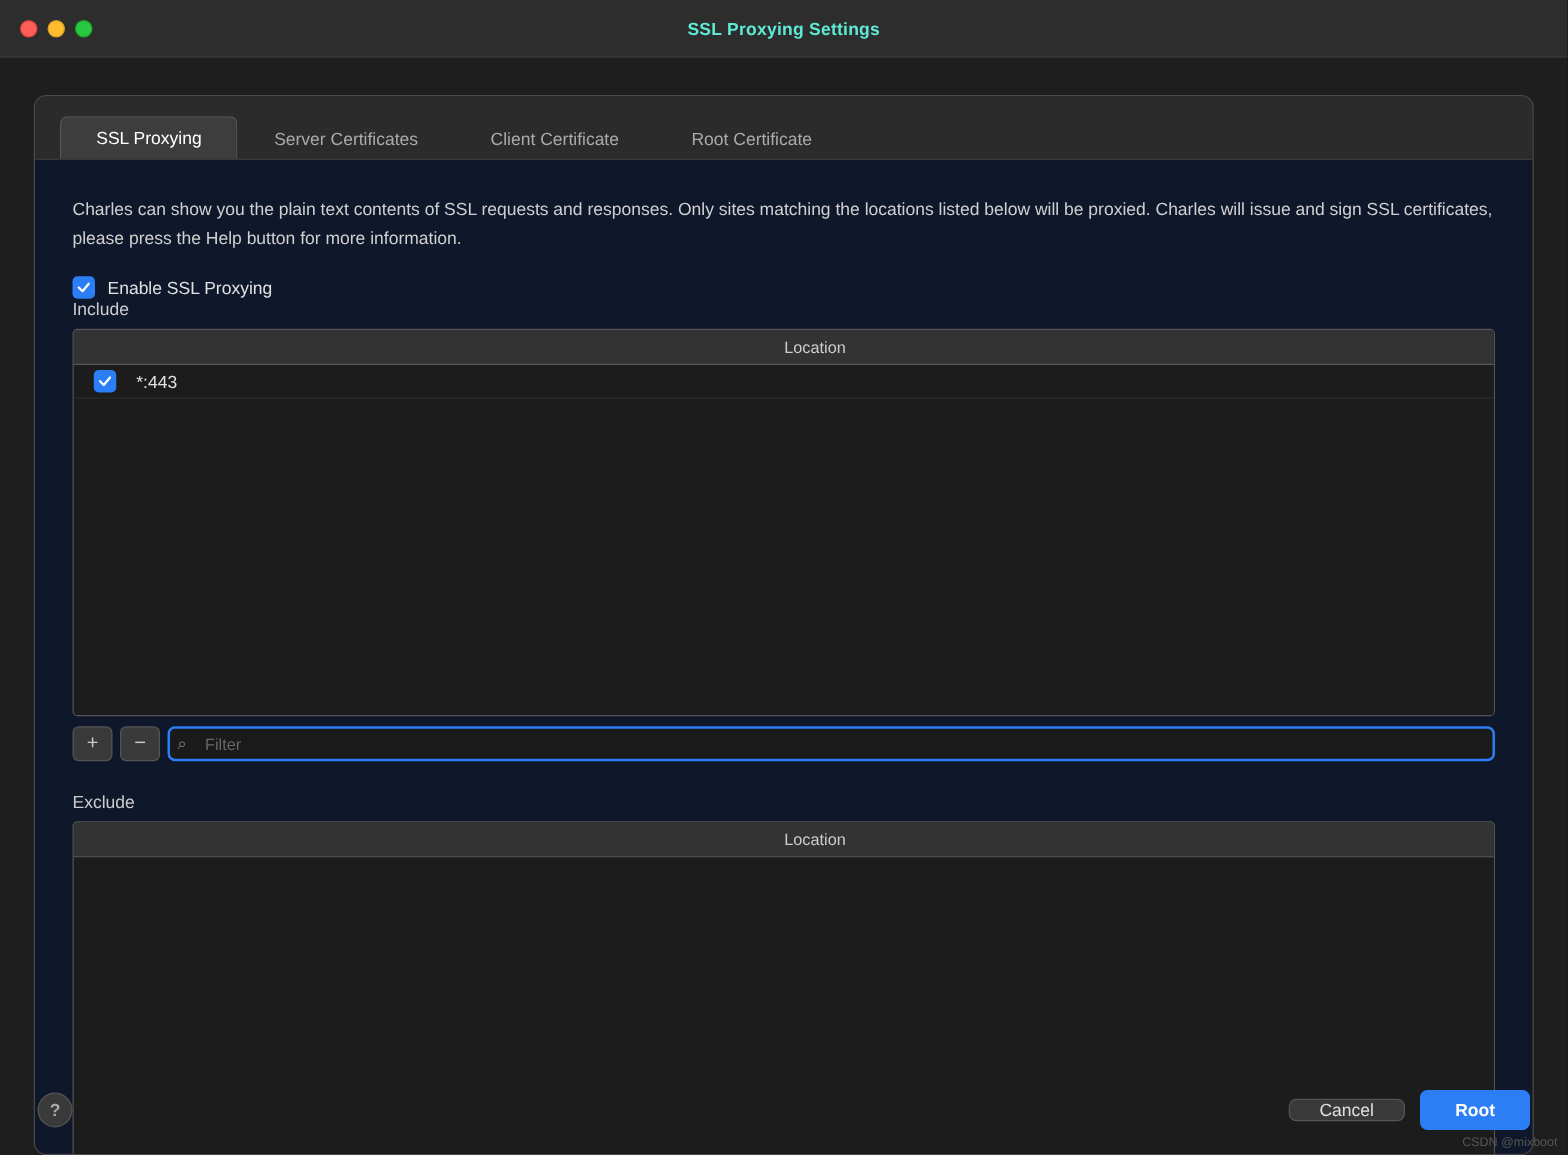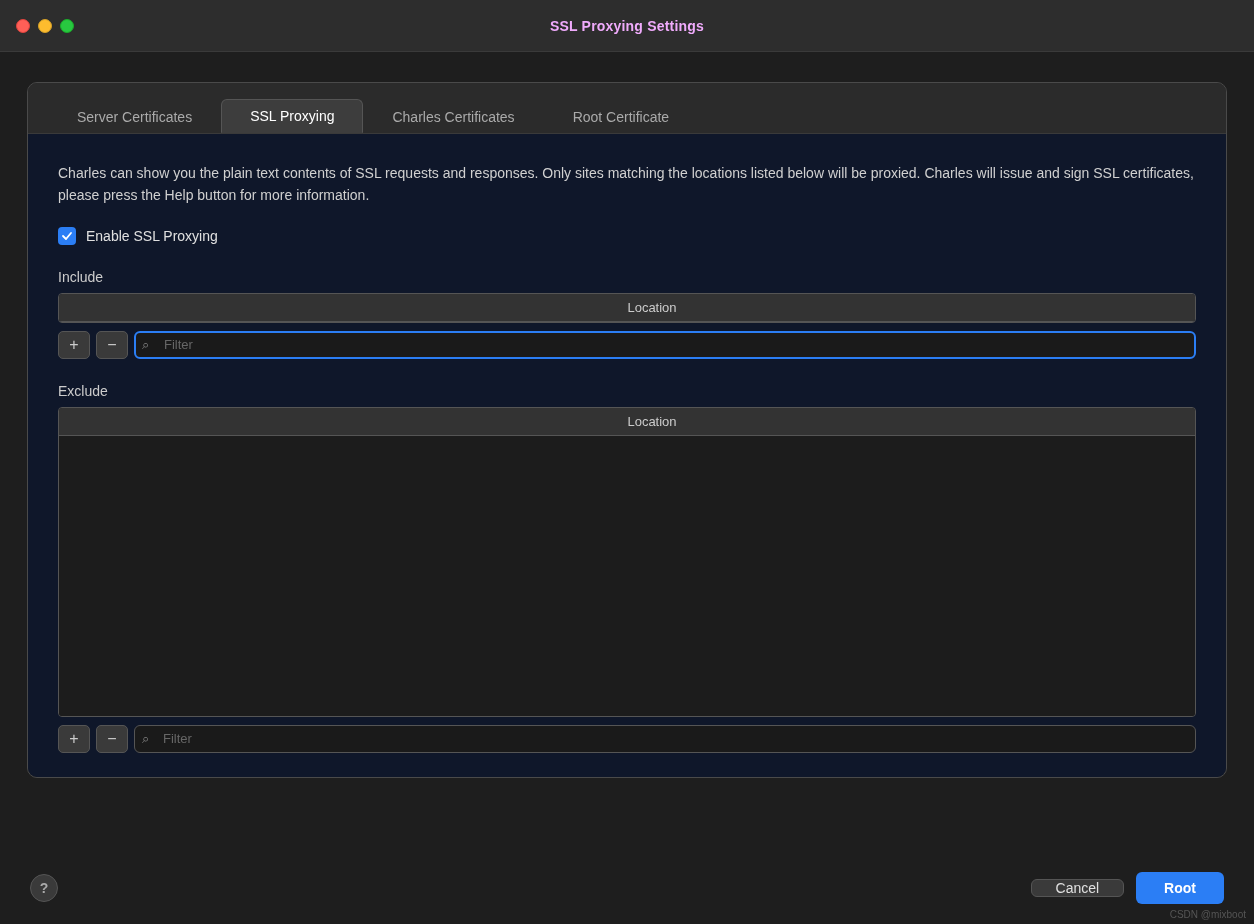--- a/index.html
+++ b/index.html
@@ -47,21 +47,21 @@
       cursor: pointer;
     }
 
     .traffic-light.close { background: #ff5f57; border: 1px solid #e0443e; }
     .traffic-light.minimize { background: #febc2e; border: 1px solid #d4a028; }
     .traffic-light.maximize { background: #28c840; border: 1px solid #1aab29; }
 
     .title-bar-text {
       font-size: 14px;
       font-weight: 600;
-      color: #f0abfc;
+      color: #5eead4;
       letter-spacing: 0.2px;
     }
 
     .dialog-container {
       width: 1200px;
       margin: 30px auto 0;
       background: #2b2b2b;
       border-radius: 10px;
       border: 1px solid #4a4a4a;
       overflow: hidden;
@@ -105,21 +105,20 @@
       font-size: 14px;
       line-height: 1.6;
       color: #d0d0d0;
       margin-bottom: 20px;
     }
 
     .checkbox-row {
       display: flex;
       align-items: center;
       gap: 10px;
-      margin-bottom: 24px;
       text-align: center;
     }
 
     .checkbox-custom {
       width: 18px;
       height: 18px;
       background: #2b7ef5;
       border-radius: 4px;
       display: flex;
       align-items: center;
@@ -386,23 +385,23 @@
     <div class="traffic-light close"></div>
     <div class="traffic-light minimize"></div>
     <div class="traffic-light maximize"></div>
   </div>
   <span class="title-bar-text">SSL Proxying Settings</span>
 </div>
 
 <div class="dialog-container">
 
   <div class="tabs-row">
+    <div class="tab active">SSL Proxying</div>
     <div class="tab">Server Certificates</div>
-    <div class="tab active">SSL Proxying</div>
-    <div class="tab">Charles Certificates</div>
+    <div class="tab">Client Certificate</div>
     <div class="tab">Root Certificate</div>
   </div>
 
   <div class="dialog-body">
 
     <p class="description-text">Charles can show you the plain text contents of SSL requests and responses. Only sites matching the locations listed below will be proxied. Charles will issue and sign SSL certificates, please press the Help button for more information.</p>
 
     <div class="checkbox-row">
       <div class="checkbox-custom">
         <svg viewBox="0 0 12 12" fill="none" xmlns="http://www.w3.org/2000/svg">
@@ -414,20 +413,33 @@
 
     <div class="tables-section">
 
       <div class="table-panel">
         <div class="panel-label">Include</div>
         <div class="table-wrapper">
           <div class="table-header">
             <div class="table-header-checkbox-col"></div>
             <div class="table-header-label">Location</div>
           </div>
+          <div class="table-body">
+
+            <div class="table-row-item">
+              <div class="row-checkbox">
+                <div class="row-checkbox-checked">
+                  <svg width="12" height="12" viewBox="0 0 12 12" fill="none" xmlns="http://www.w3.org/2000/svg">
+                    <polyline points="2,6 5,9 10,3" stroke="white" stroke-width="1.8" stroke-linecap="round" stroke-linejoin="round"></polyline>
+                  </svg>
+                </div>
+              </div>
+              <div class="row-location">*:443</div>
+            </div>
+          </div>
         </div>
 
         <div class="toolbar-row">
           <div class="toolbar-btn">+</div>
           <div class="toolbar-btn">−</div>
           <div class="filter-input-wrapper">
             <span class="filter-search-icon">⌕</span>
             <input class="filter-input" type="text" placeholder="Filter" style="">
           </div>
         </div>

